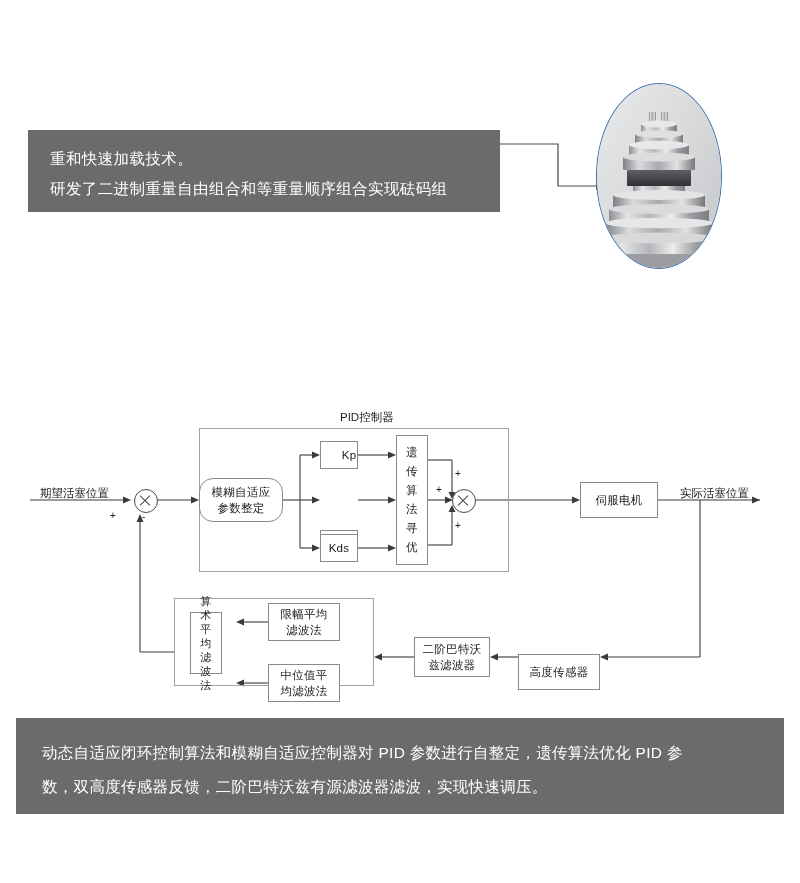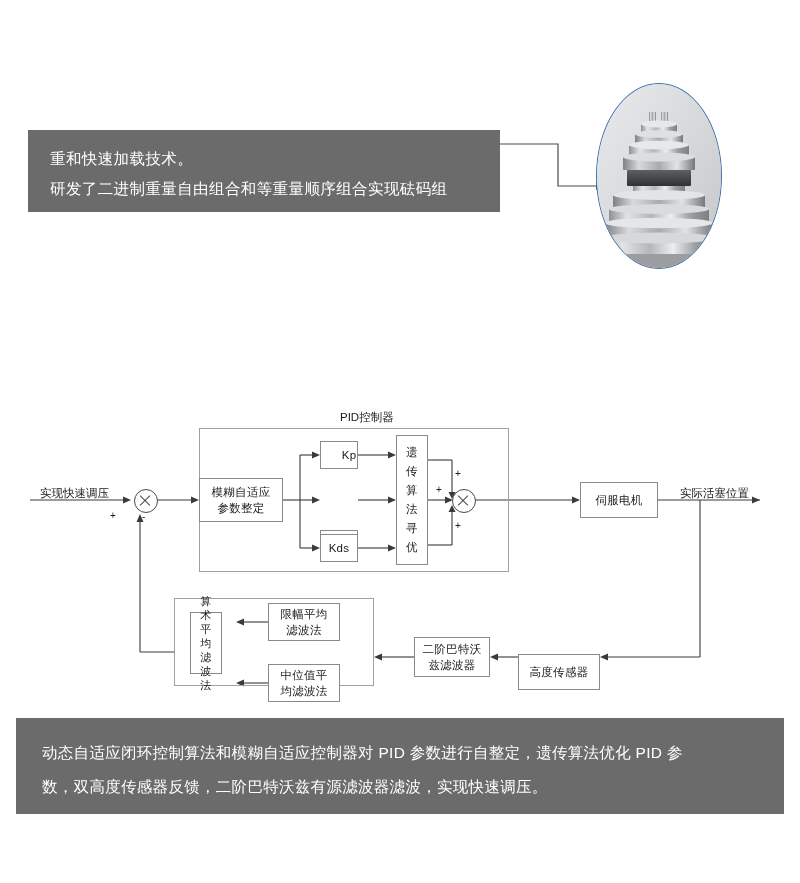--- a/index.html
+++ b/index.html
@@ -255,28 +255,28 @@
 
       <line x1="174" y1="252" x2="140" y2="252"></line>
       <line x1="140" y1="252" x2="140" y2="122"></line>
       <polygon points="136.5,122 143.5,122 140,114" fill="#3a3a3a" stroke="none"></polygon>
     </g>
   </svg>
 
   <div class="outer-box" style="left:199px; top:28px; width:310px; height:144px;"></div>
   <div class="lbl" style="left:340px; top:10px;">PID控制器</div>
 
-  <div class="lbl" style="left:40px; top:86px;">实现快速调压</div>
+  <div class="lbl" style="left:40px; top:86px;">期望活塞位置</div>
   <div class="lbl" style="left:680px; top:86px;">实际活塞位置</div>
 
   <div class="sum" style="left:134px; top:89px;"></div>
   <div class="lbl small" style="left:110px; top:110px;">+</div>
   <div class="lbl small" style="left:142px; top:111px;">-</div>
 
-  <div class="blk" style="left:199px; top:78px; width:84px; height:44px; flex-direction:column;">
+  <div class="blk" style="left:199px; top:78px; width:84px; height:44px; flex-direction:column;border-radius:14px;">
     <span>模糊自适应</span>
     <span>参数整定</span>
   </div>
 
   <div class="blk" style="left:320px; top:41px; width:38px; height:28px;padding-left:20px;">Kp</div>
   <div class="blk" style="left:320px; top:86px; width:38px; height:28px;margin-top:44px;">Ki/s</div>
   <div class="blk" style="left:320px; top:134px; width:38px; height:28px;">Kds</div>
 
   <div class="blk" style="left:396px; top:35px; width:32px; height:130px; flex-direction:column; line-height:19px;">
     <span>遗</span>

